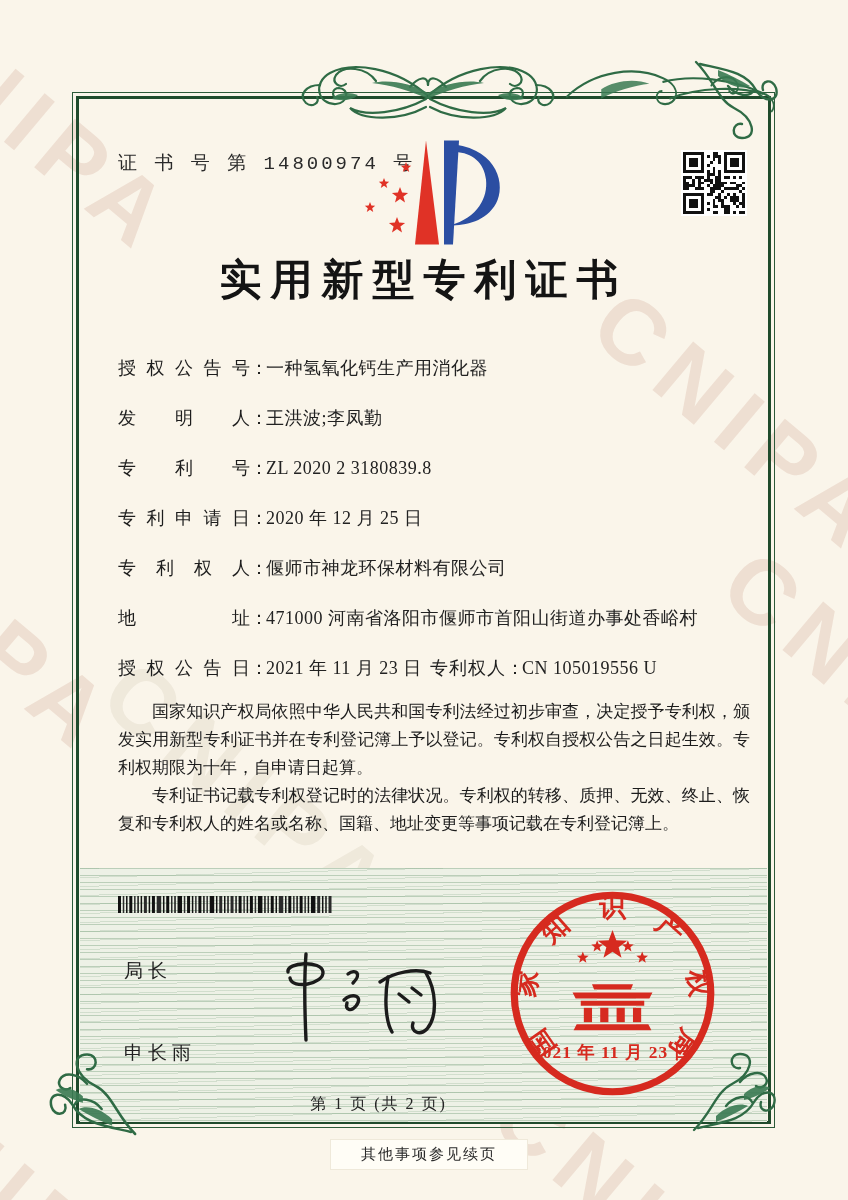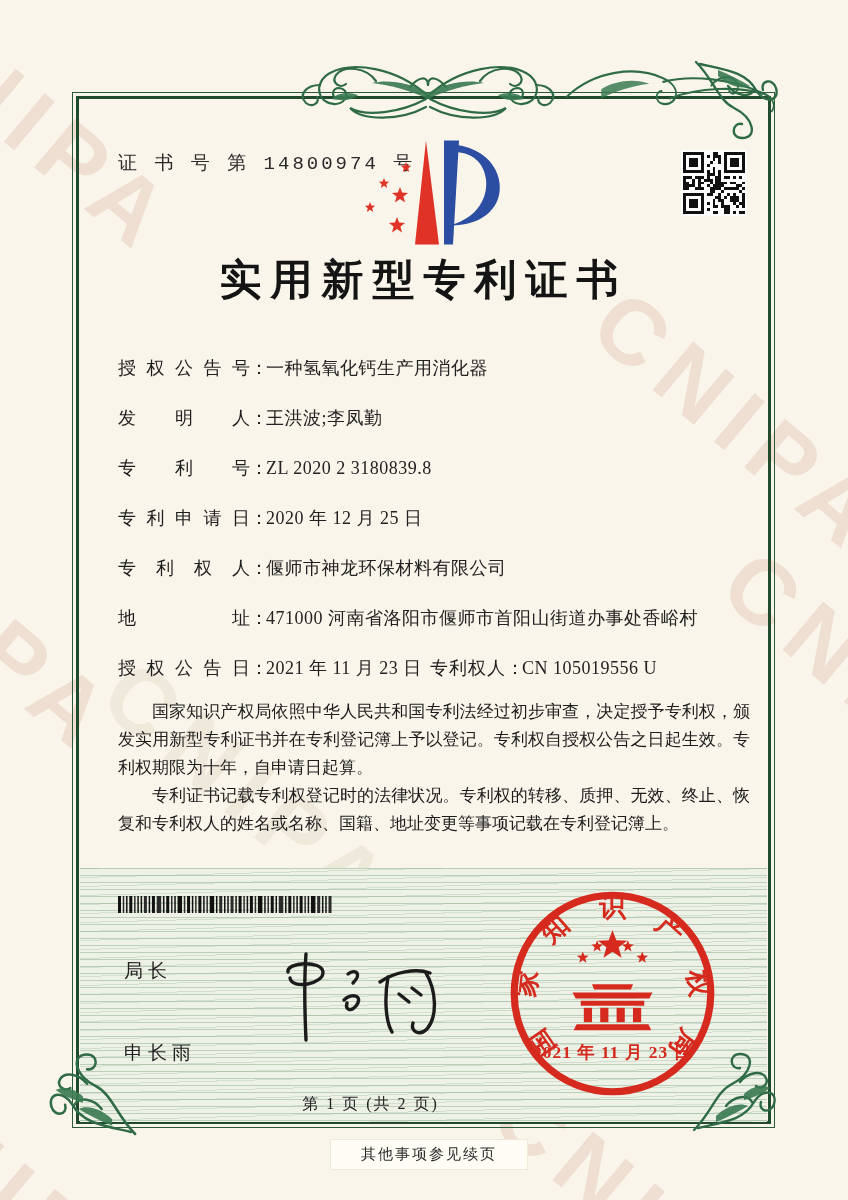--- a/index.html
+++ b/index.html
@@ -59,21 +59,21 @@
     font-size:17px; line-height:28px; text-align:justify; color:#1c1c1c;
   }
   .body-text p { text-indent:2em; }
   
   .barcode { position:absolute; left:118px; top:896px; width:218px; height:17px; }
   .signer-title { position:absolute; left:124px; top:958px; font-size:19px; letter-spacing:5px; color:#202020;font-family:Liberation Serif, serif; }
   .signer-name  { position:absolute; left:124px; top:1040px; font-size:19px; letter-spacing:5px; color:#202020; }
   .signature { position:absolute; left:250px; top:940px; width:205px; height:110px; }
   .seal { position:absolute; left:505px; top:886px; width:215px; height:215px; z-index:5; }
   .page-num {
-    position:absolute; left:72px; top:1094px; width:571px; text-align:center;
+    position:absolute; left:80px; top:1094px; width:571px; text-align:center;
     font-size:16px; letter-spacing:2px; color:#242424; z-index:6;padding-left:26px;
   }
   .note-box {
     position:absolute; left:330px; top:1139px; width:198px; height:31px;
     background:#fffdf6; border:1px solid #efe9da; display:flex; align-items:center; justify-content:center;
     font-size:15px; letter-spacing:2px; color:#2a2a2a;
   }
   
   .orn { position:absolute; pointer-events:none; }
   .orn svg { display:block; }

